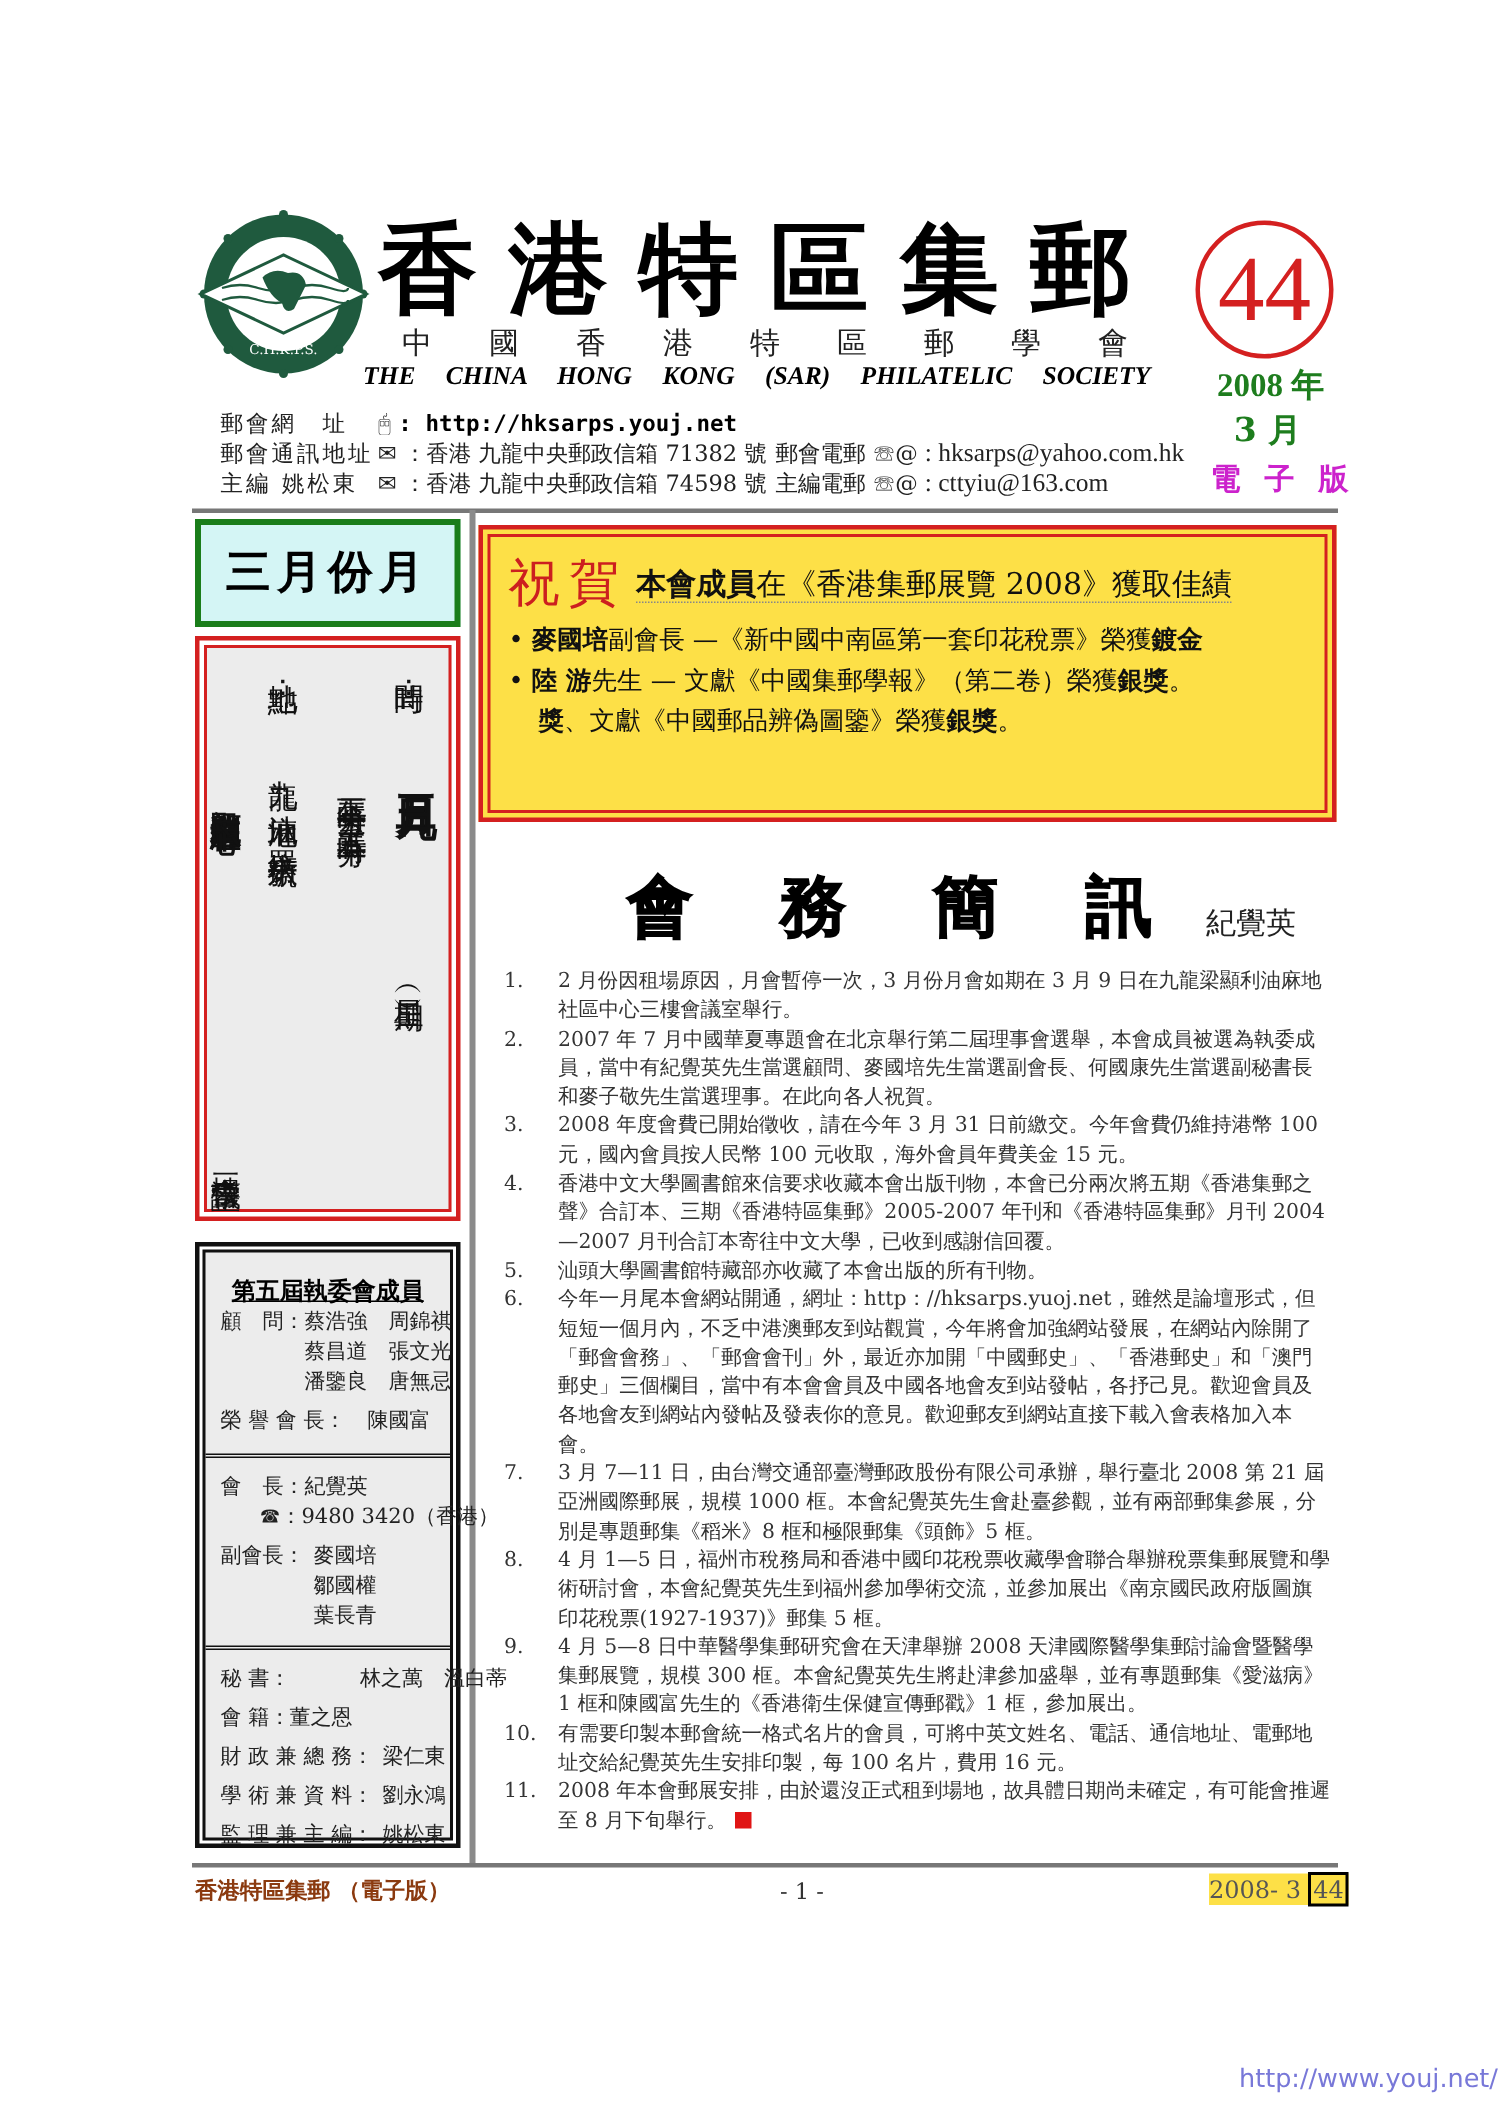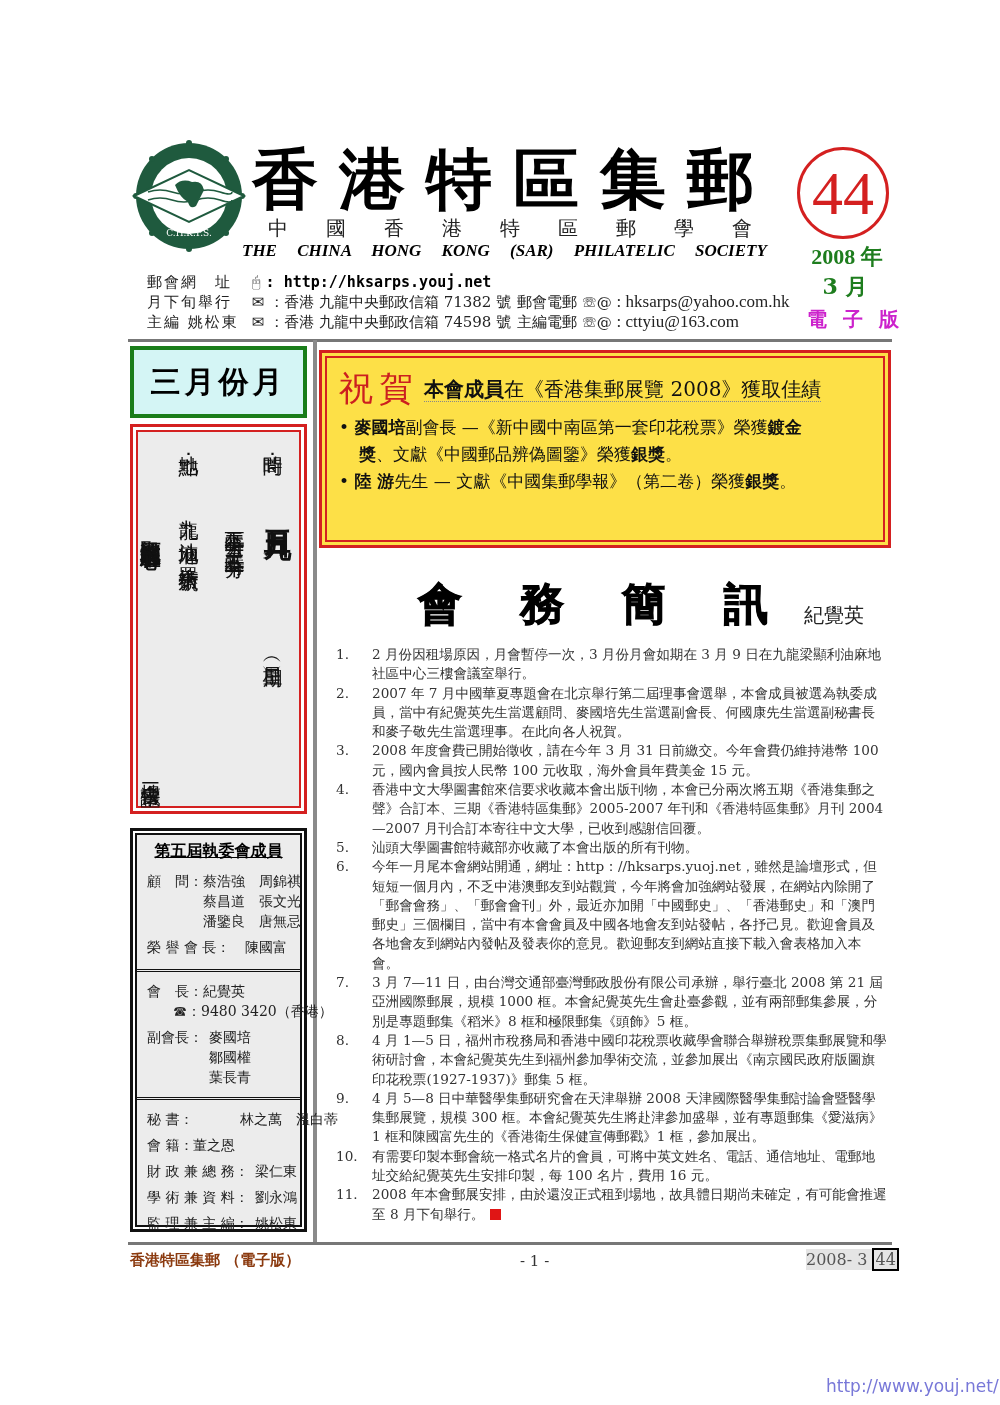--- a/index.html
+++ b/index.html
@@ -32,21 +32,21 @@
   
   .meeting-title { position: absolute; left: 130px; top: 346px; width: 177px; height: 72px; border: 4px solid #1a7d1a; background: #d4f5f5; font-family: "DejaVu Sans", sans-serif; font-weight: bold; font-size: 30px; letter-spacing: 4px; text-align: center; line-height: 64px; color: #000; }
   .meeting-box { position: absolute; left: 130px; top: 424px; width: 177px; height: 390px; border: 3px solid #d42020; background: #fff; padding: 3px; }
   .meeting-box .inner { width: 100%; height: 100%; border: 2px solid #d42020; background: #ececec; position: relative; }
   .vcol { position: absolute; top: 8px; writing-mode: vertical-rl; font-size: 20px; line-height: 24px; letter-spacing: 1px; white-space: nowrap; }
   .vcol.big { font-weight: bold; font-size: 28px; }
   .vcol.bold { font-weight: bold; font-family: "DejaVu Sans", sans-serif; }
 
   .committee { position: absolute; left: 130px; top: 828px; width: 177px; height: 404px; border: 3px solid #111; padding: 2px; background: #fff; }
   .committee .inner { width: 100%; height: 100%; border: 2px solid #111; background: #ececec; position: relative; font-size: 14px; color: #222; }
-  .committee .head { text-align: center; font-weight: bold; font-family: "DejaVu Sans", sans-serif; font-size: 16px; text-decoration: underline; padding-top: 6px; height: 32px; color: #000; }
+  .committee .head { text-align: center; font-weight: bold; font-family: "DejaVu Sans", sans-serif; font-size: 16px; text-decoration: underline; padding-top: 16px; height: 32px; color: #000; }
   .committee .line { position: absolute; left: 10px; white-space: nowrap; line-height: 20px; }
   .committee .sep { position: absolute; left: 0; width: 100%; height: 3px; border-top: 1px solid #111; border-bottom: 1px solid #111; }
 
   
   .congrats { position: absolute; left: 319px; top: 350px; width: 572px; height: 198px; border: 3px solid #d42020; padding: 3px; background: #fde047; }
   .congrats .inner { width: 100%; height: 100%; border: 2px solid #d42020; position: relative; padding: 8px 12px; }
   .congrats .head { white-space: nowrap; height: 48px; }
   .congrats .zhuhe { font-size: 34px; color: #cc1f1f; letter-spacing: 6px; vertical-align: middle; }
   .congrats .headtxt { font-size: 20px; vertical-align: middle; border-bottom: 1px dotted #888; }
   .congrats .headtxt b { font-family: "DejaVu Sans", sans-serif; }
@@ -59,21 +59,21 @@
   .news-author { position: absolute; left: 804px; top: 602px; font-size: 20px; color: #222; }
   .news { position: absolute; left: 336px; top: 645px; width: 552px; font-size: 13.6px; line-height: 19.3px; color: #333; }
   .news li { list-style: none; position: relative; padding-left: 36px; }
   .news .num { position: absolute; left: 0; top: 0; }
   .end-mark { display: inline-block; width: 11px; height: 11px; background: #e01515; margin-left: 6px; vertical-align: -1px; }
 
   
   .rule-bottom { position: absolute; left: 128px; top: 1242px; width: 764px; height: 3px; background: #777; }
   .footer-left { position: absolute; left: 130px; top: 1251px; font-size: 15px; font-weight: bold; color: #8b3a0f; white-space: nowrap; }
   .footer-page { position: absolute; left: 520px; top: 1252px; font-size: 15px; color: #333; }
-  .footer-right { position: absolute; left: 806px; top: 1249px; background: #e5e5e5; font-size: 16px; color: #555; padding: 1px 0 1px 0; white-space: nowrap; }
+  .footer-right { position: absolute; left: 806px; top: 1249px; background: #fde047; font-size: 16px; color: #555; padding: 1px 0 1px 0; white-space: nowrap; }
   .footer-right .iss { border: 2px solid #000; padding: 0 1px; color: #555; }
   .watermark { position: absolute; left: 826px; top: 1376px; font-family: "DejaVu Sans", sans-serif; font-size: 17px; color: #7878d8; }
 </style>
 </head>
 <body>
 
 <div class="masthead">
   <svg class="logo" viewBox="0 0 118 112">
     <circle cx="59" cy="56" r="53" fill="#1f5a3e"></circle>
     <g fill="#1f5a3e">
@@ -100,21 +100,21 @@
   <div class="issue-year">2008 年</div>
 </div>
 
 <div class="contact">
   <div class="row">
     <span class="lbl">郵會網　址</span>
     <span>🖰</span>
     <span class="url">: http://hksarps.youj.net</span>
   </div>
   <div class="row">
-    <span class="lbl">月下旬舉行</span>
+    <span class="lbl">郵會通訊地址</span>
     <span>✉</span>
     <span>：香港 九龍中央郵政信箱 71382 號</span>
     <span class="right">
       <span>郵會電郵</span>
       <span>☏@</span>
       <span class="email">: hksarps@yahoo.com.hk</span>
     </span>
   </div>
   <div class="row">
     <span class="lbl">主編 姚松東</span>
@@ -178,22 +178,22 @@
   </div>
 </div>
 
 <div class="congrats">
   <div class="inner">
     <div class="head">
       <span class="zhuhe">祝賀</span>
       <span class="headtxt"><b>本會成員</b><span>在《香港集郵展覽 2008》獲取佳績</span></span>
     </div>
     <div class="item">• <b>麥國培</b><span>副會長 —《新中國中南區第一套印花稅票》榮獲</span><b>鍍金</b></div>
+    <div class="item">• <b>陸 游</b><span>先生 — 文獻《中國集郵學報》（第二卷）榮獲</span><b>銀獎</b><span>。</span></div>
     <div class="item cont"><b>獎</b><span>、文獻《中國郵品辨偽圖鑒》榮獲</span><b>銀獎</b><span>。</span></div>
-    <div class="item">• <b>陸 游</b><span>先生 — 文獻《中國集郵學報》（第二卷）榮獲</span><b>銀獎</b><span>。</span></div>
   </div>
 </div>
 
 <div class="news-title">會務簡訊</div>
 <div class="news-author">紀覺英</div>
 <ol class="news">
   <li><span class="num">1.</span><span>2 月份因租場原因，月會暫停一次，3 月份月會如期在 3 月 9 日在九龍梁顯利油麻地社區中心三樓會議室舉行。</span></li>
   <li><span class="num">2.</span><span>2007 年 7 月中國華夏專題會在北京舉行第二屆理事會選舉，本會成員被選為執委成員，當中有紀覺英先生當選顧問、麥國培先生當選副會長、何國康先生當選副秘書長和麥子敬先生當選理事。在此向各人祝賀。</span></li>
   <li><span class="num">3.</span><span>2008 年度會費已開始徵收，請在今年 3 月 31 日前繳交。今年會費仍維持港幣 100 元，國內會員按人民幣 100 元收取，海外會員年費美金 15 元。</span></li>
   <li><span class="num">4.</span><span>香港中文大學圖書館來信要求收藏本會出版刊物，本會已分兩次將五期《香港集郵之聲》合訂本、三期《香港特區集郵》2005-2007 年刊和《香港特區集郵》月刊 2004—2007 月刊合訂本寄往中文大學，已收到感謝信回覆。</span></li>

